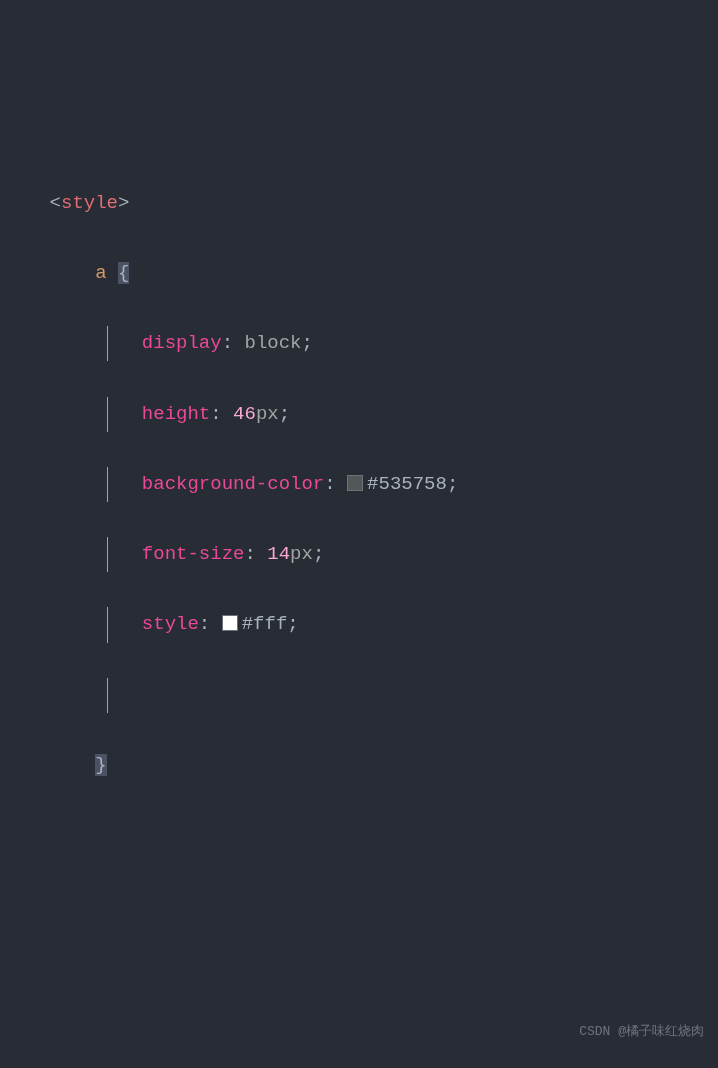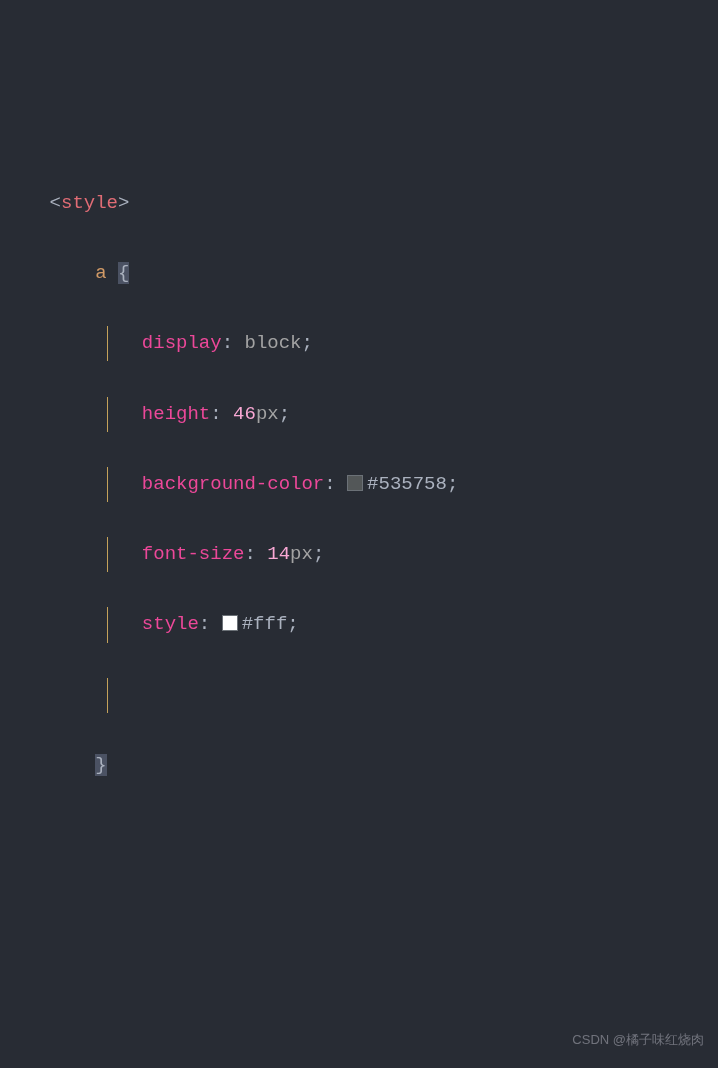--- a/index.html
+++ b/index.html
@@ -47,24 +47,24 @@
   .cursor {
     display: inline-block;
     width: 0;
     border-left: 2px solid #528bff;
     height: 1.1em;
     vertical-align: -3px;
   }
   .watermark {
     position: fixed;
     right: 14px;
-    bottom: 16px;
+    bottom: 24px;
     font-size: 13px;
     color: rgba(200,200,210,0.45);
-    font-family: Liberation Sans, sans-serif;
+    font-family: Liberation Mono, monospace;
     white-space: nowrap;
   }
 </style>
 </head>
 <body>
 
 
 
 <div>
 <span class="line">    <span class="tag-angle">&lt;</span><span class="tag-name">style</span><span class="tag-angle">&gt;</span></span>

